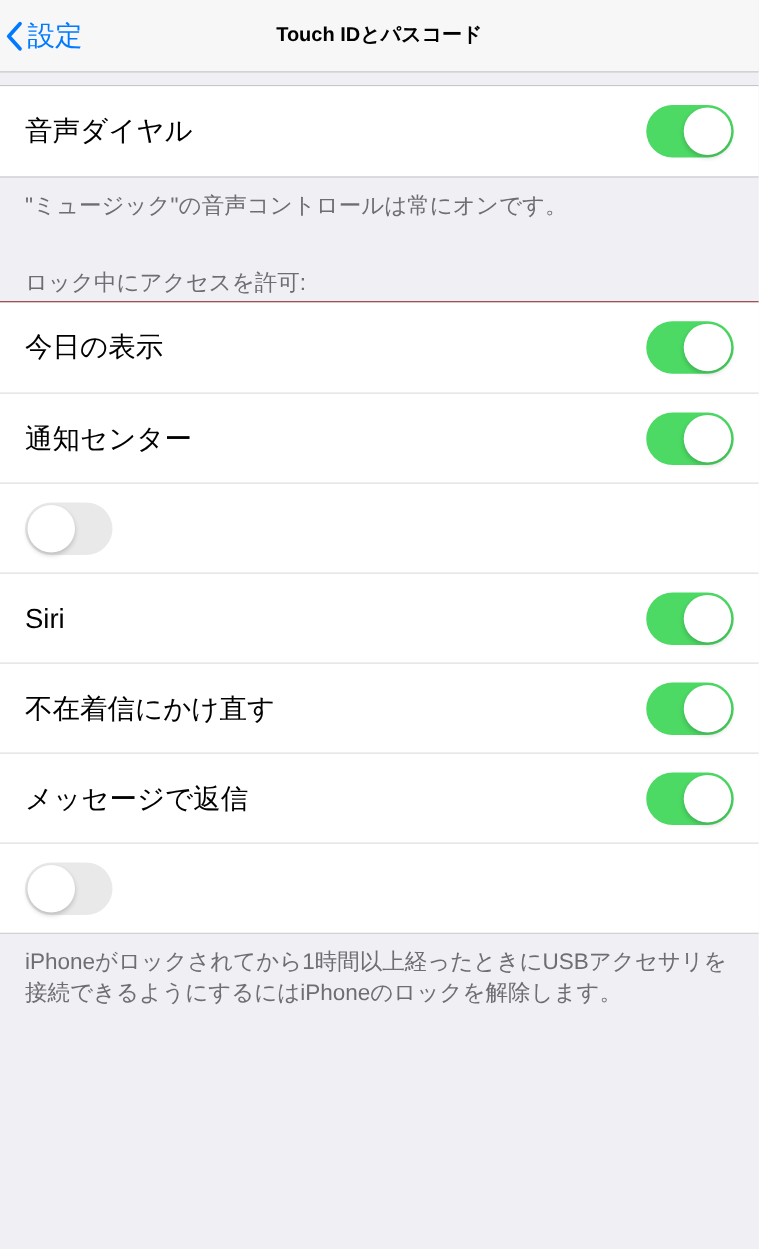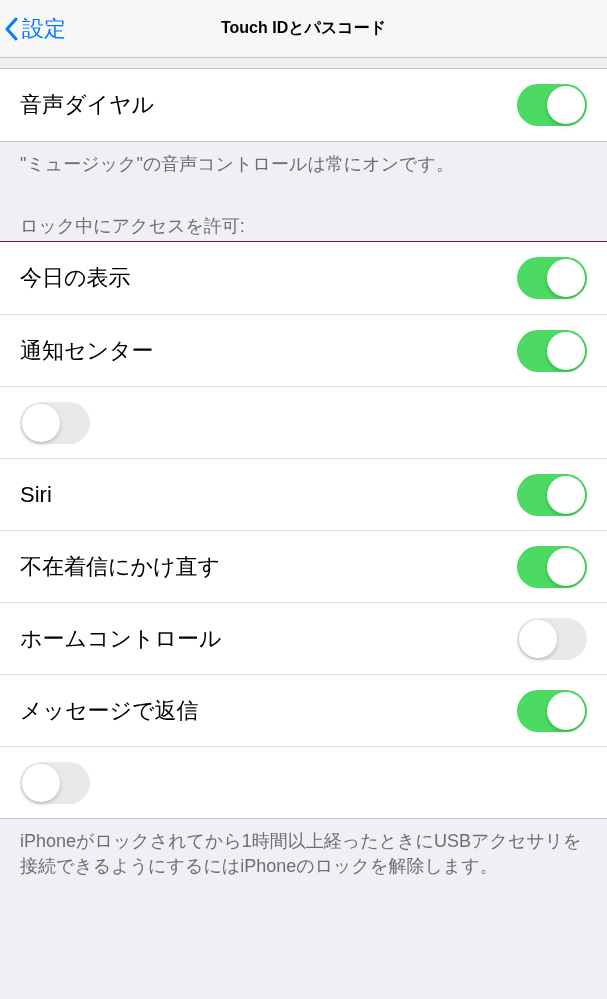--- a/index.html
+++ b/index.html
@@ -162,26 +162,20 @@
       <div class="toggle-knob"></div>
     </div>
   </div>
   <div class="list-row">
     <span class="row-label">不在着信にかけ直す</span>
     <div class="toggle on">
       <div class="toggle-knob"></div>
     </div>
   </div>
   <div class="list-row">
-    <span class="row-label">ホームコントロール</span>
-    <div class="toggle off">
-      <div class="toggle-knob"></div>
-    </div>
-  </div>
-  <div class="list-row">
     <span class="row-label">メッセージで返信</span>
     <div class="toggle on">
       <div class="toggle-knob"></div>
     </div>
   </div>
   <div class="list-row">
     <div class="toggle off">
       <div class="toggle-knob"></div>
     </div>
   </div>

